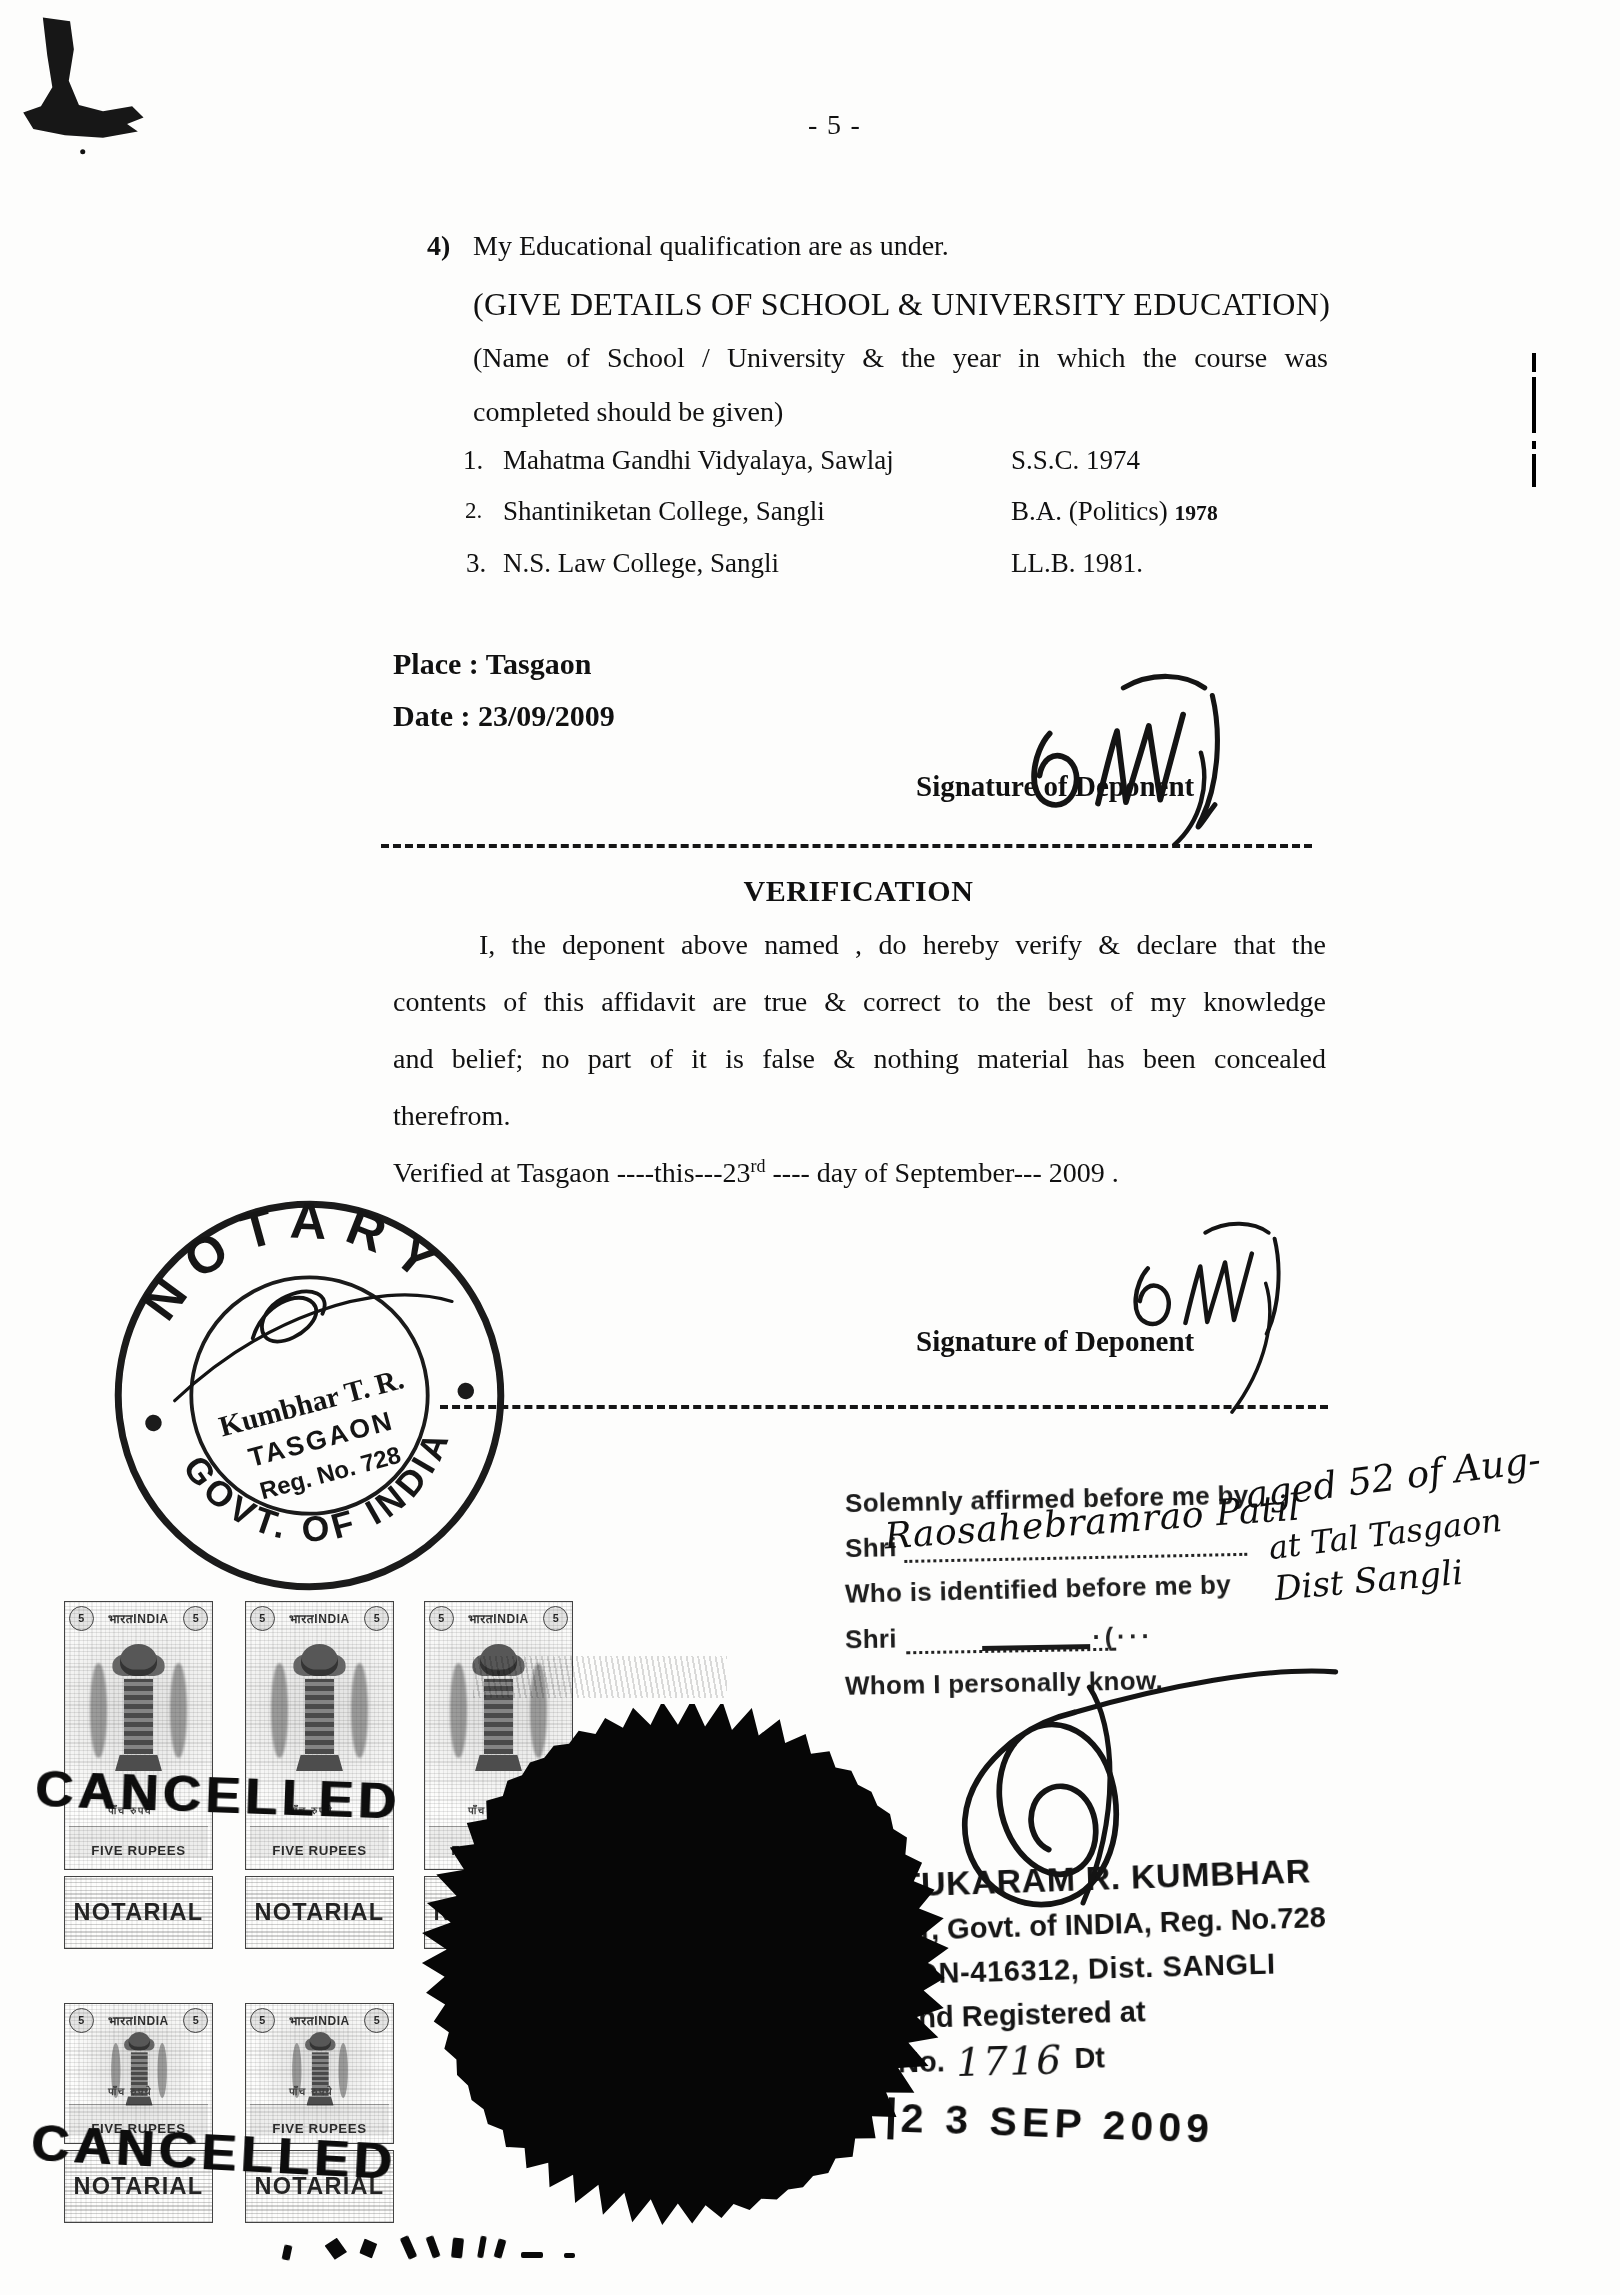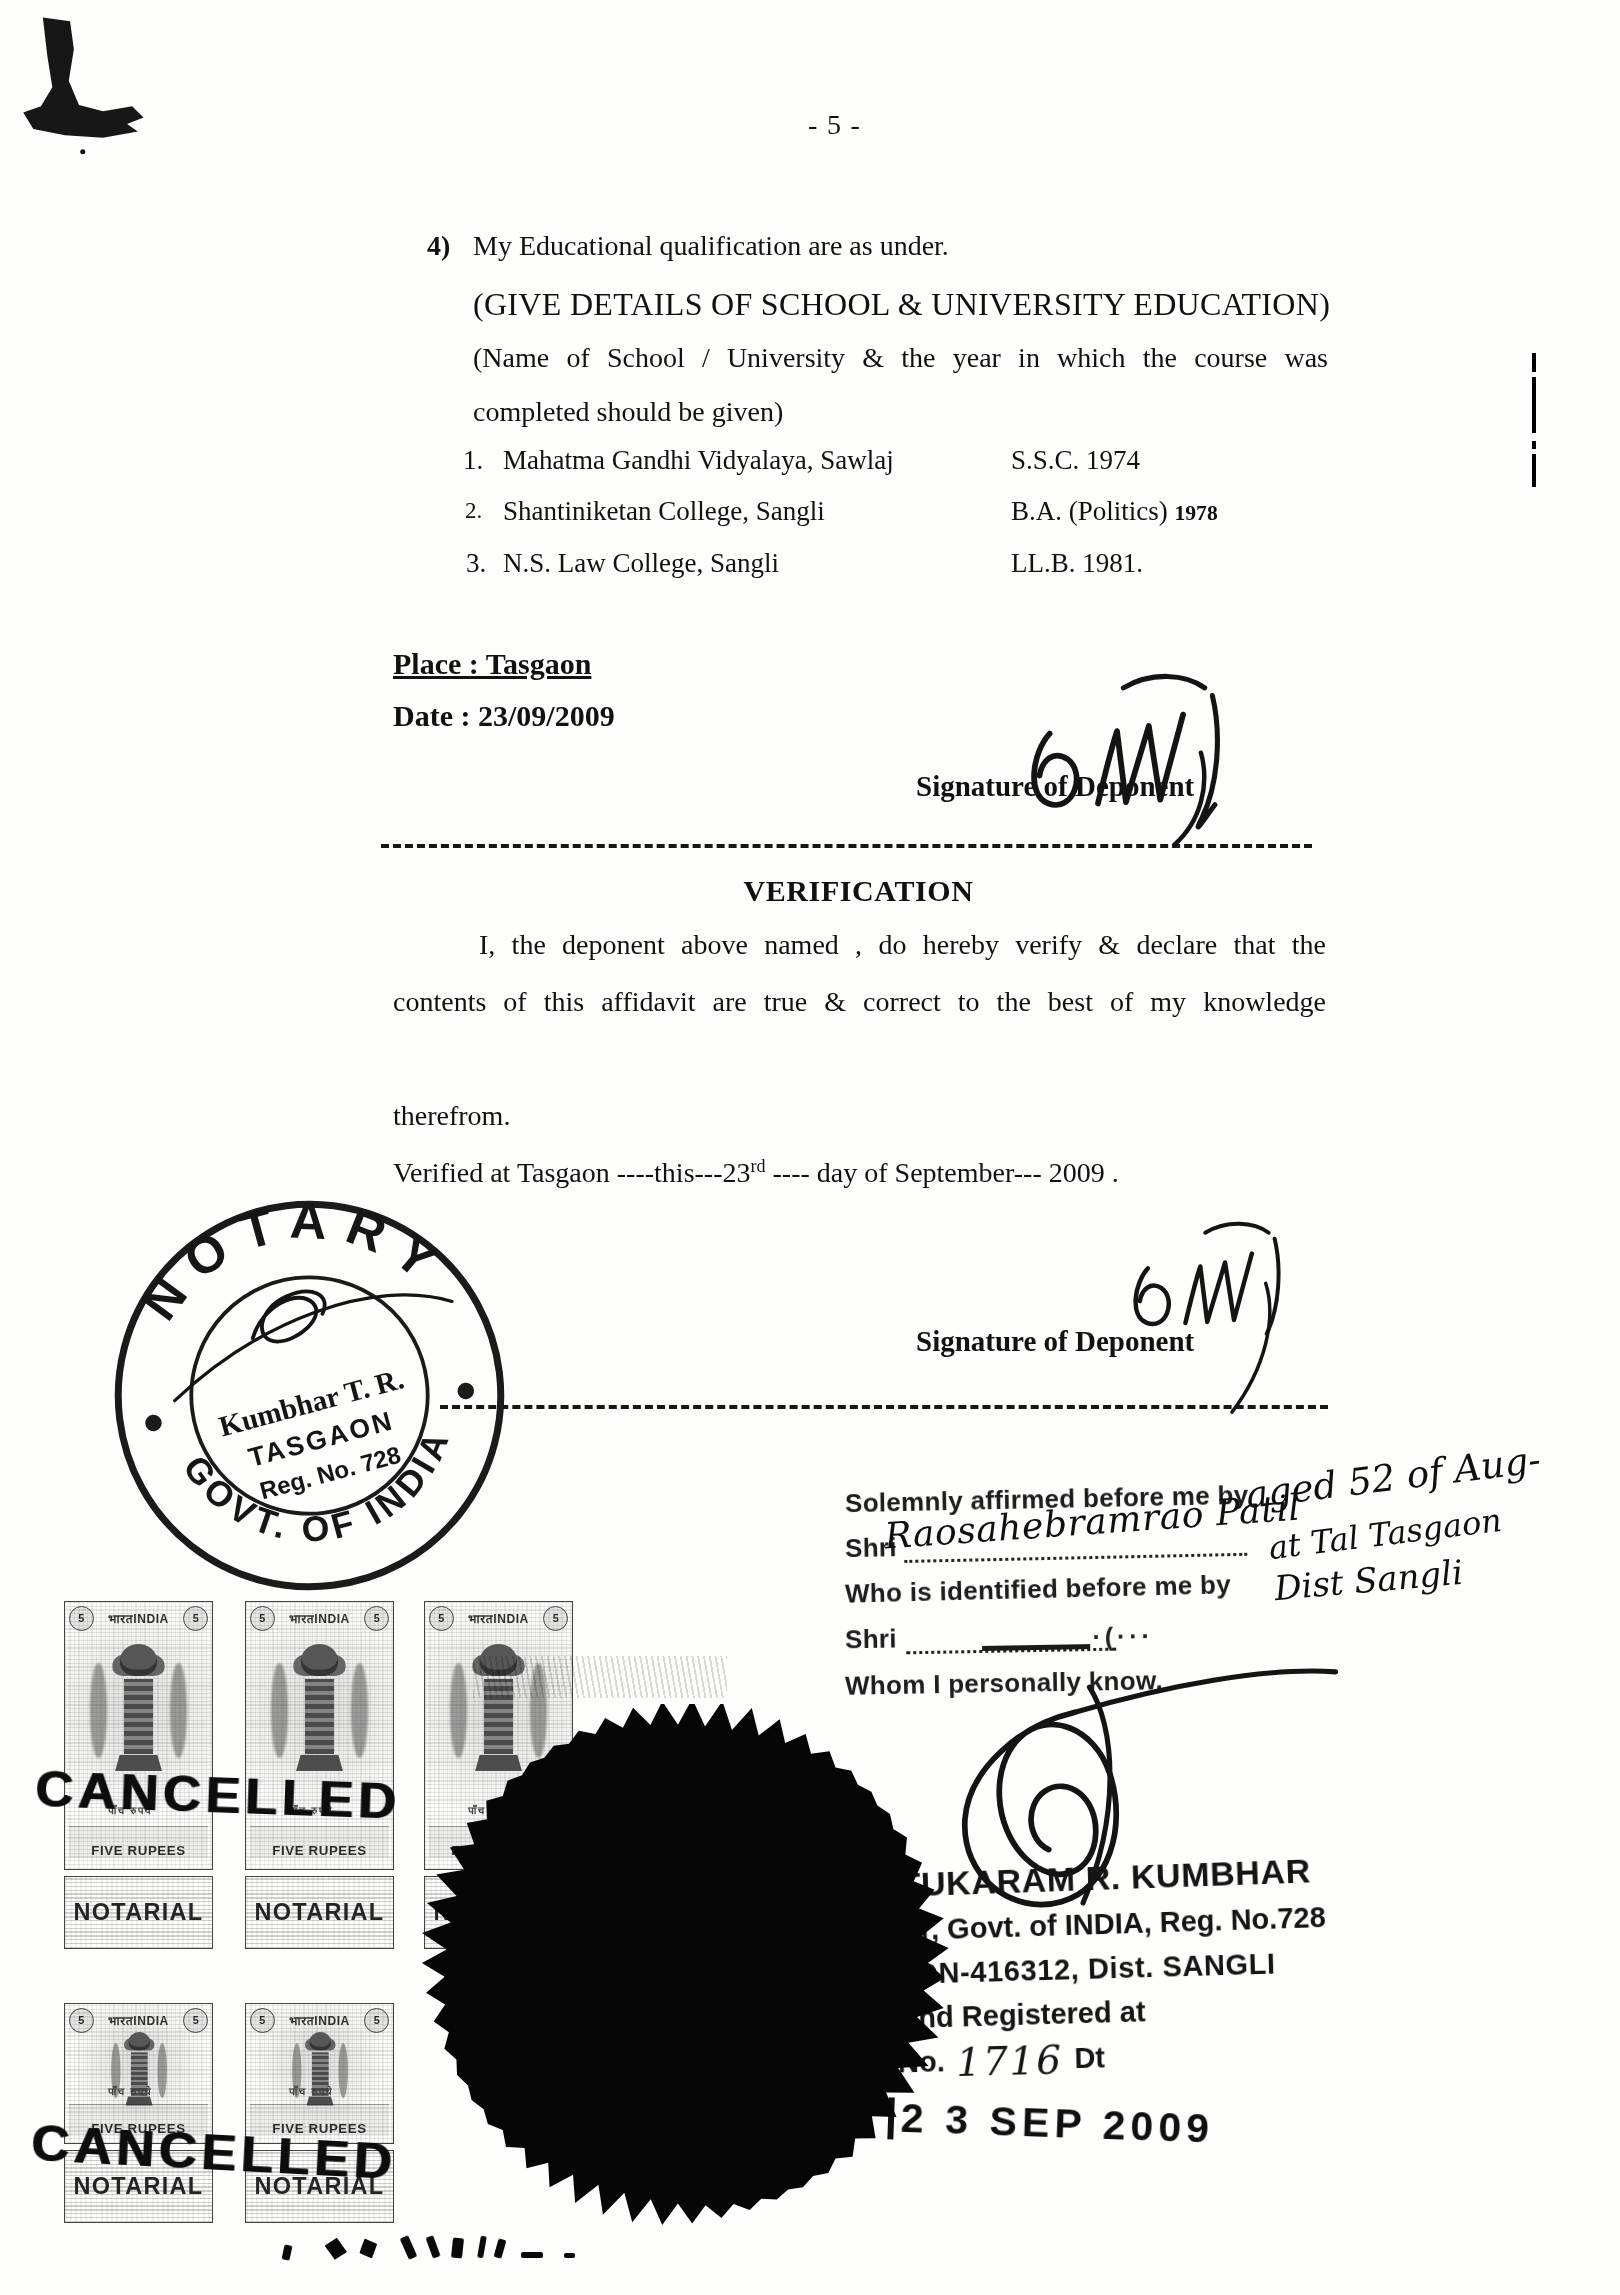--- a/index.html
+++ b/index.html
@@ -12,21 +12,21 @@
   .pgnum{top:109px;left:808px;font-size:28px;letter-spacing:1.3px;}
   .q4num{top:230px;left:427px;font-size:28px;font-weight:700;}
   .q4head{top:230px;left:473px;font-size:28px;}
   .givedetails{top:286px;left:473px;font-size:32px;letter-spacing:0.3px;}
   .noteline1{top:342px;left:473px;width:855px;font-size:28px;text-align:justify;text-align-last:justify;}
   .noteline2{top:396px;left:473px;font-size:28px;}
   .edunum{font-size:27px;}
   .eduschool{font-size:27px;}
   .edudeg{font-size:27px;}
   .eduyear{font-size:21.6px;font-weight:bold;}
-  .placeline{top:647px;left:393px;font-size:30px;font-weight:700;text-decoration:underline;}
+  .placeline{top:647px;left:393px;font-size:30px;font-weight:700;}
   .dateline{top:699px;left:393px;font-size:30px;font-weight:700;}
   .siglabel{font-size:29px;font-weight:700;}
   .dashline{border-top:4.4px dashed #161616;height:0;}
   .dash1{top:844px;left:381px;width:931px;}
   .dash2{top:1405px;left:440px;width:888px;z-index:2;}
   .vtitle{top:874px;left:394px;width:929px;text-align:center;font-size:30px;font-weight:700;letter-spacing:0.6px;}
   .vline{left:393px;width:933px;font-size:28px;}
   .vl0{top:929px;text-indent:86px;text-align:justify;text-align-last:justify;}
   .vl1{top:986px;text-align:justify;text-align-last:justify;}
   .vl2{top:1043px;text-align:justify;text-align-last:justify;}
@@ -168,20 +168,21 @@
     <path class="sigpath" stroke-width="8" d="M348 70 C362 128 358 208 332 262 C314 298 338 260 352 242"></path>
     <path class="sigpath" stroke-width="7" d="M330 160 C344 210 330 268 288 305"></path>
   </svg>
   <div class="abs siglabel" style="top:770px;left:916px;">Signature of Deponent</div>
 
   <div class="abs dashline dash1"></div>
 
   <div class="abs vtitle">VERIFICATION</div>
   <div class="abs vline vl0">I, the deponent above named , do hereby verify &amp; declare that the</div>
   <div class="abs vline vl1">contents of this affidavit are true &amp; correct to the best of my knowledge</div>
+  <div class="abs vline vl2">and belief; no part of it is false &amp; nothing material has been concealed</div>
   <div class="abs vline vl3">therefrom.</div>
   <div class="abs verified">
     <span>Verified at Tasgaon ----this---23</span><sup>rd</sup><span> ---- day of September--- 2009 .</span>
   </div>
 
   <svg class="abs sig2" width="210" height="216" viewBox="0 0 330 340">
     <g transform="scale(.78)">
       <path class="sigpath" stroke-width="9" d="M92 130 C66 158 54 226 90 240 C130 255 150 192 120 170 C98 156 80 172 76 196"></path>
       <path class="sigpath" stroke-width="8" d="M208 58 C252 32 306 36 336 58"></path>
       <path class="sigpath" stroke-width="9" d="M168 240 C178 198 188 156 198 126 L212 238 L248 118 L266 234 L302 100"></path>

